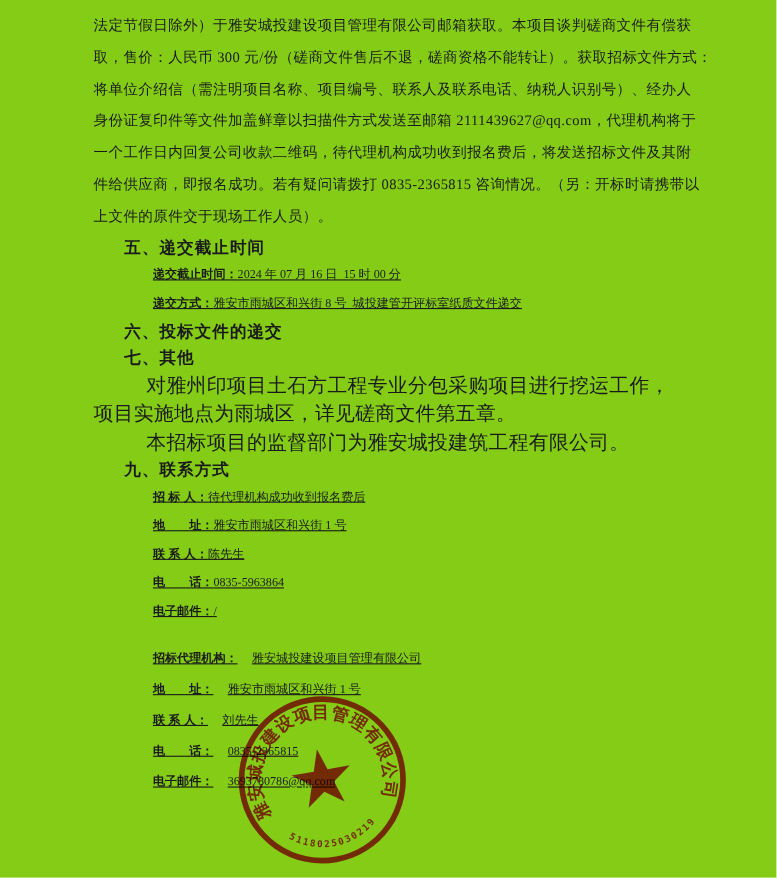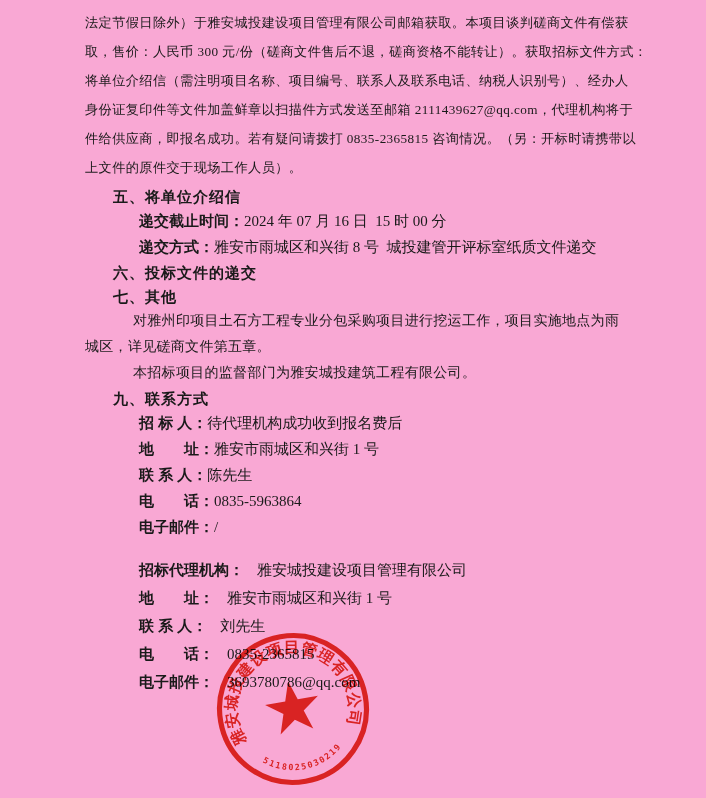--- a/index.html
+++ b/index.html
@@ -6,21 +6,21 @@
   html, body { background: #ffffff; }
   body {
     width: 706px; height: 798px;
     position: relative;
     overflow: hidden;
     font-family: "Liberation Serif", "DejaVu Serif", serif;
     color: #1a1a1a;
   }
   .page {
     position: absolute; inset: 0;
-    background: #f9a8d4;
+    background: #84cc16;
     padding: 4px 86px 0 85px;
   }
   
   .intro { margin-top: 4px; }
   .intro .para-line {
     font-size: 13.2px;
     line-height: 29px;
     text-align: justify;
     text-align-last: justify;
     white-space: nowrap;
@@ -34,31 +34,31 @@
     font-weight: bold;
     font-size: 15px;
     line-height: 22px;
     margin: 2px 0 0 28px;
     letter-spacing: 1px;
   }
   .sec-heading.first { margin-top: 4px; }
 
   
   .rows { margin-left: 54px; }
-  .row { line-height: 26px; font-size: 15px; white-space: nowrap; }
+  .row { line-height: 26px; font-size: 11px; white-space: nowrap; text-decoration: underline; }
   .row .lbl {
     font-family: "Liberation Sans", "DejaVu Sans", sans-serif;
     font-weight: bold;
     white-space: pre-wrap;
   }
   .row .val { white-space: pre-wrap; }
 
   
   .sec-body {
-    font-size: 14px;
+    font-size: 18px;
     line-height: 26px;
     text-indent: 48px;
     letter-spacing: 0.3px;
   }
 
   
   .agency { margin-top: 16px; margin-left: 54px; }
   .agency .row { line-height: 28px; }
   .agency .row .val { margin-left: 13px; }
 
@@ -77,25 +77,26 @@
 </head>
 <body>
 
 <div class="page">
 
   <div class="intro">
     <div class="para-line">法定节假日除外）于雅安城投建设项目管理有限公司邮箱获取。本项目谈判磋商文件有偿获</div>
     <div class="para-line">取，售价：人民币 300 元/份（磋商文件售后不退，磋商资格不能转让）。获取招标文件方式：</div>
     <div class="para-line">将单位介绍信（需注明项目名称、项目编号、联系人及联系电话、纳税人识别号）、经办人</div>
     <div class="para-line">身份证复印件等文件加盖鲜章以扫描件方式发送至邮箱 2111439627@qq.com，代理机构将于</div>
+    <div class="para-line">一个工作日内回复公司收款二维码，待代理机构成功收到报名费后，将发送招标文件及其附</div>
     <div class="para-line">件给供应商，即报名成功。若有疑问请拨打 0835-2365815 咨询情况。（另：开标时请携带以</div>
     <div class="para-line">上文件的原件交于现场工作人员）。</div>
   </div>
 
-  <div class="sec-heading first">五、将单位介绍信</div>
+  <div class="sec-heading first">五、递交截止时间</div>
   <div class="rows">
     <div class="row">
       <span class="lbl">递交截止时间：</span><span class="val">2024 年 07 月 16 日  15 时 00 分</span>
     </div>
     <div class="row">
       <span class="lbl">递交方式：</span><span class="val">雅安市雨城区和兴街 8 号  城投建管开评标室纸质文件递交</span>
     </div>
   </div>
 
   <div class="sec-heading">六、投标文件的递交</div>

